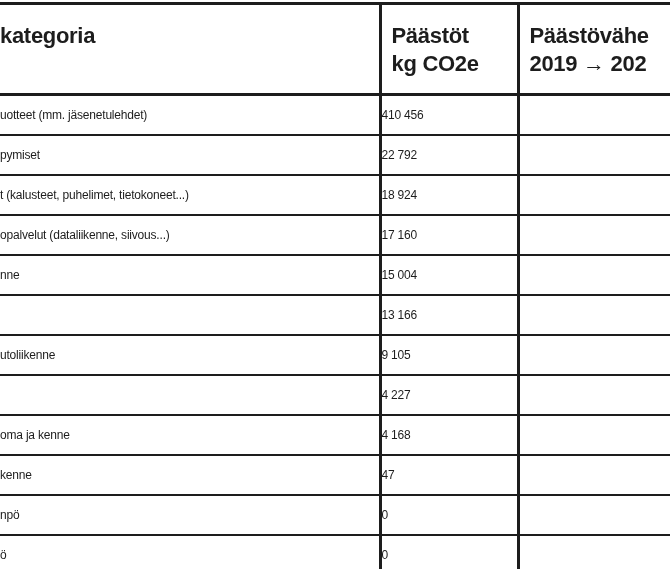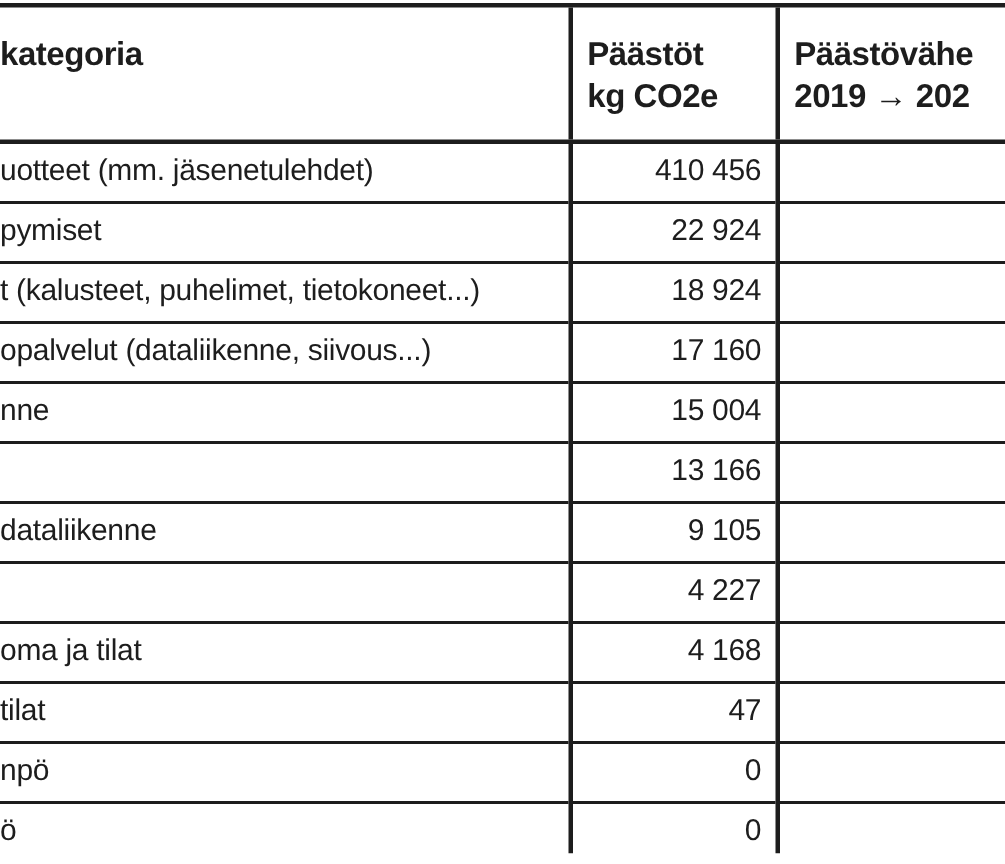--- a/index.html
+++ b/index.html
@@ -50,26 +50,26 @@
     font-size: 22px;
     line-height: 28px;
     letter-spacing: -0.3px;
     padding-top: 17px;
   }
   thead th.h-cat { padding-left: 0; }
   thead th.h-num, thead th.h-red { padding-left: 10px; }
 
   tbody tr { height: 40px; }
   tbody td {
-    font-size: 20px;
+    font-size: 12px;
     letter-spacing: -0.2px;
     vertical-align: middle;
   }
   td.cat { padding-left: 0; text-align: left; }
-  td.val { padding-right: 9px; text-align: right; }
+  td.val { padding-right: 9px; text-align: left; }
   td.red { }
 </style>
 </head>
 <body>
 
 <div class="viewport">
   <table class="emissions">
     <colgroup>
         <col class="c1">
         <col class="c2">
@@ -91,21 +91,21 @@
       </tr>
     </thead>
     <tbody>
       <tr>
         <td class="cat">uotteet (mm. jäsenetulehdet)</td>
         <td class="val">410 456</td>
         <td class="red"></td>
       </tr>
       <tr>
         <td class="cat">pymiset</td>
-        <td class="val">22 924</td>
+        <td class="val">22 792</td>
         <td class="red"></td>
       </tr>
       <tr>
         <td class="cat">t (kalusteet, puhelimet, tietokoneet...)</td>
         <td class="val">18 924</td>
         <td class="red"></td>
       </tr>
       <tr>
         <td class="cat">opalvelut (dataliikenne, siivous...)</td>
         <td class="val">17 160</td>
@@ -115,36 +115,36 @@
         <td class="cat">nne</td>
         <td class="val">15 004</td>
         <td class="red"></td>
       </tr>
       <tr>
         <td class="cat"></td>
         <td class="val">13 166</td>
         <td class="red"></td>
       </tr>
       <tr>
-        <td class="cat">dataliikenne</td>
+        <td class="cat">utoliikenne</td>
         <td class="val">9 105</td>
         <td class="red"></td>
       </tr>
       <tr>
         <td class="cat"></td>
         <td class="val">4 227</td>
         <td class="red"></td>
       </tr>
       <tr>
-        <td class="cat">oma ja tilat</td>
+        <td class="cat">oma ja kenne</td>
         <td class="val">4 168</td>
         <td class="red"></td>
       </tr>
       <tr>
-        <td class="cat">tilat</td>
+        <td class="cat">kenne</td>
         <td class="val">47</td>
         <td class="red"></td>
       </tr>
       <tr>
         <td class="cat">npö</td>
         <td class="val">0</td>
         <td class="red"></td>
       </tr>
       <tr>
         <td class="cat">ö</td>

